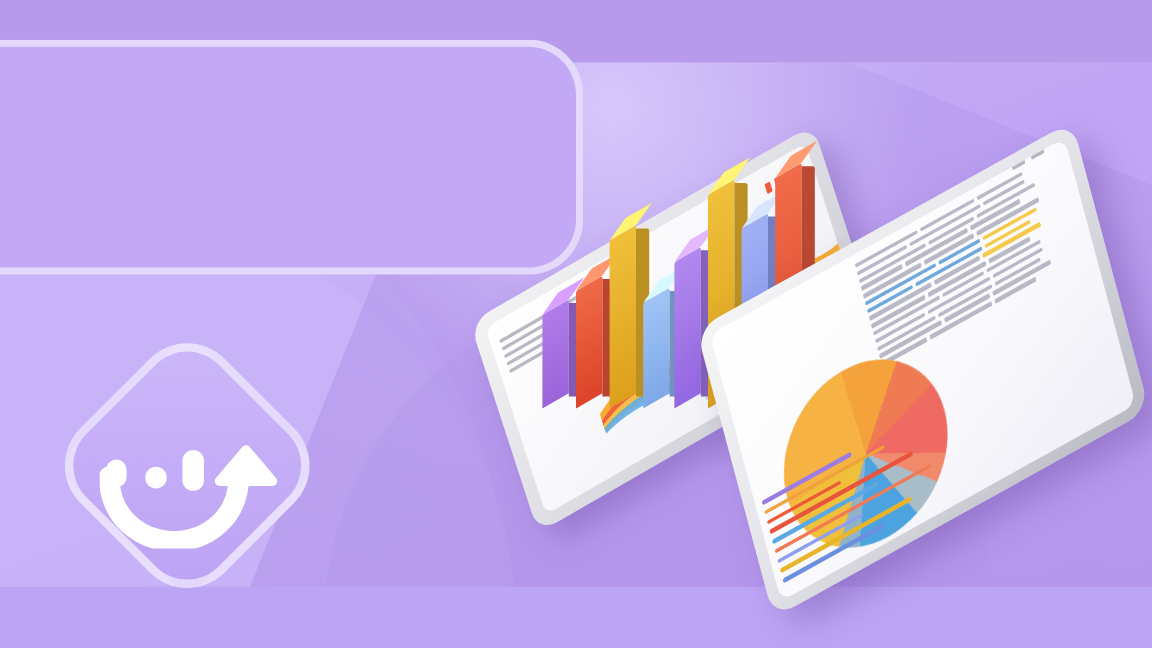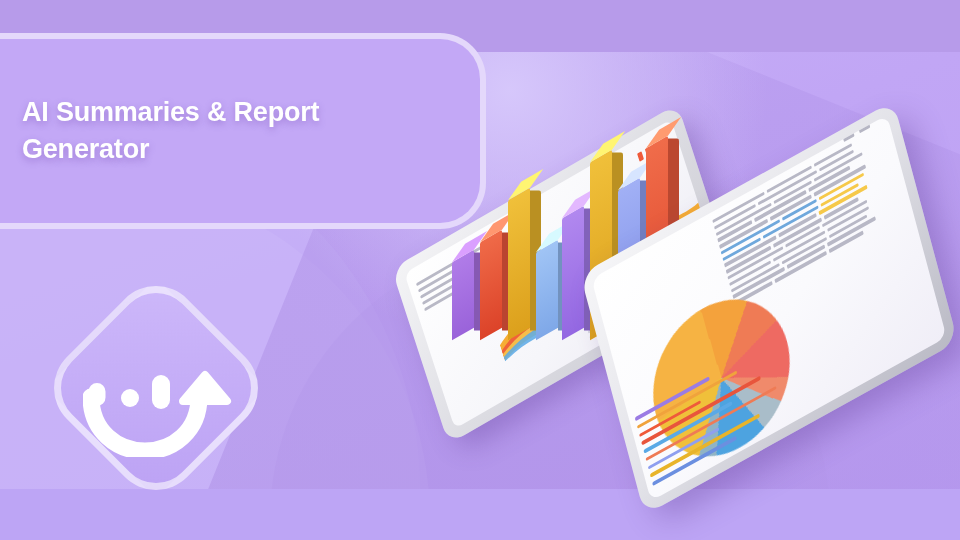--- a/index.html
+++ b/index.html
@@ -307,21 +307,20 @@
         <div class="hb" style="width:81%;background:#ef7b55"></div>
         <div class="hb" style="width:44%;background:#8f9ff0"></div>
         <div class="hb" style="width:68%;background:#e8b42a"></div>
         <div class="hb" style="width:52%;background:#6b8fe0"></div>
       </div>
     </div>
   </div>
 
   <div class="title-card">
     <h1 class="title-text">
-      <span>AI Summaries &amp; Report Generator</span>
     </h1>
   </div>
 
   <div class="logo-wrap">
     <div class="logo-diamond"></div>
     <div class="logo-glyph">
       <svg viewBox="0 0 150 90" width="150" height="90">
         <path d="M14,16 a8.5,8.5 0 0 1 8.5,8.5 v6 a8.5,8.5 0 0 1 -17,0 v-6 A8.5,8.5 0 0 1 14,16 Z" fill="#ffffff"></path>
         <circle cx="47" cy="31" r="9" fill="#ffffff"></circle>
         <rect x="69" y="8" width="18" height="34" rx="9" fill="#ffffff"></rect>

